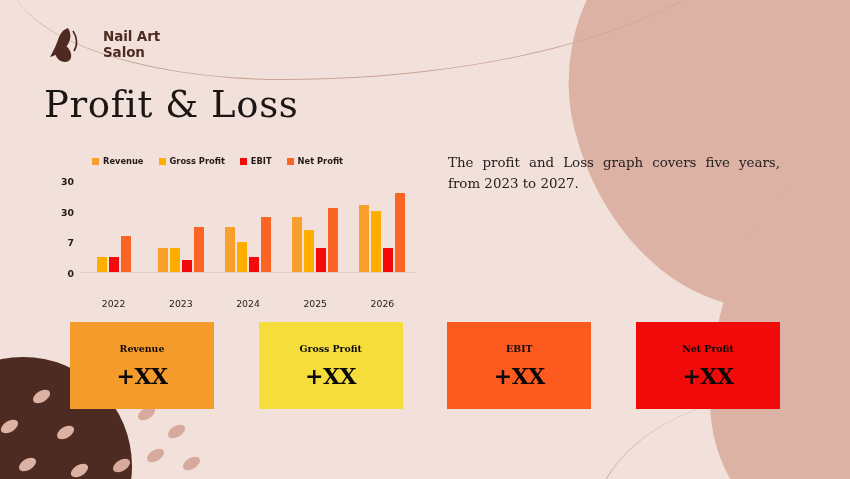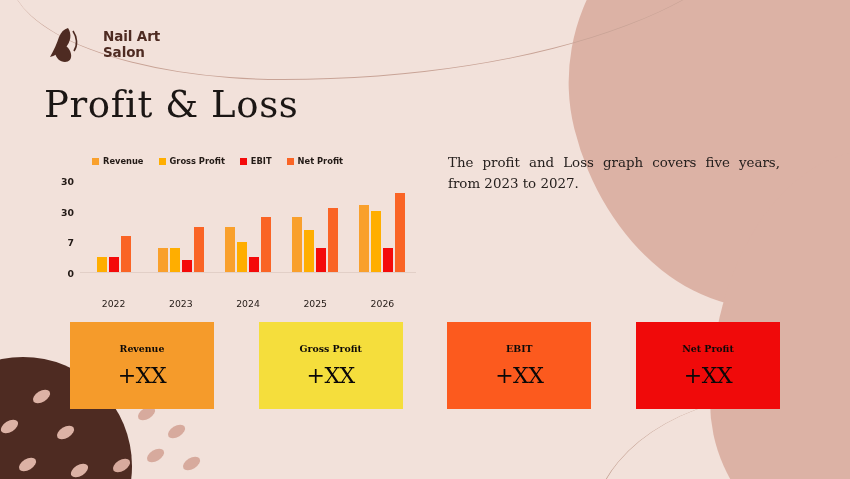--- a/index.html
+++ b/index.html
@@ -202,21 +202,21 @@
   }
   .card-label {
     font-family: "DejaVu Serif", serif;
     font-size: 9.4px;
     font-weight: bold;
     color: #0D0A09;
   }
   .card-value {
     font-family: "DejaVu Serif", serif;
     font-size: 22px;
-    font-weight: normal;
+    font-weight: bold;
     color: #0A0808;
     letter-spacing: -0.5px;
   }
 </style>
 </head>
 <body>
 
 <div id="slide">
 
   <div class="bg-blob-topright"></div>

